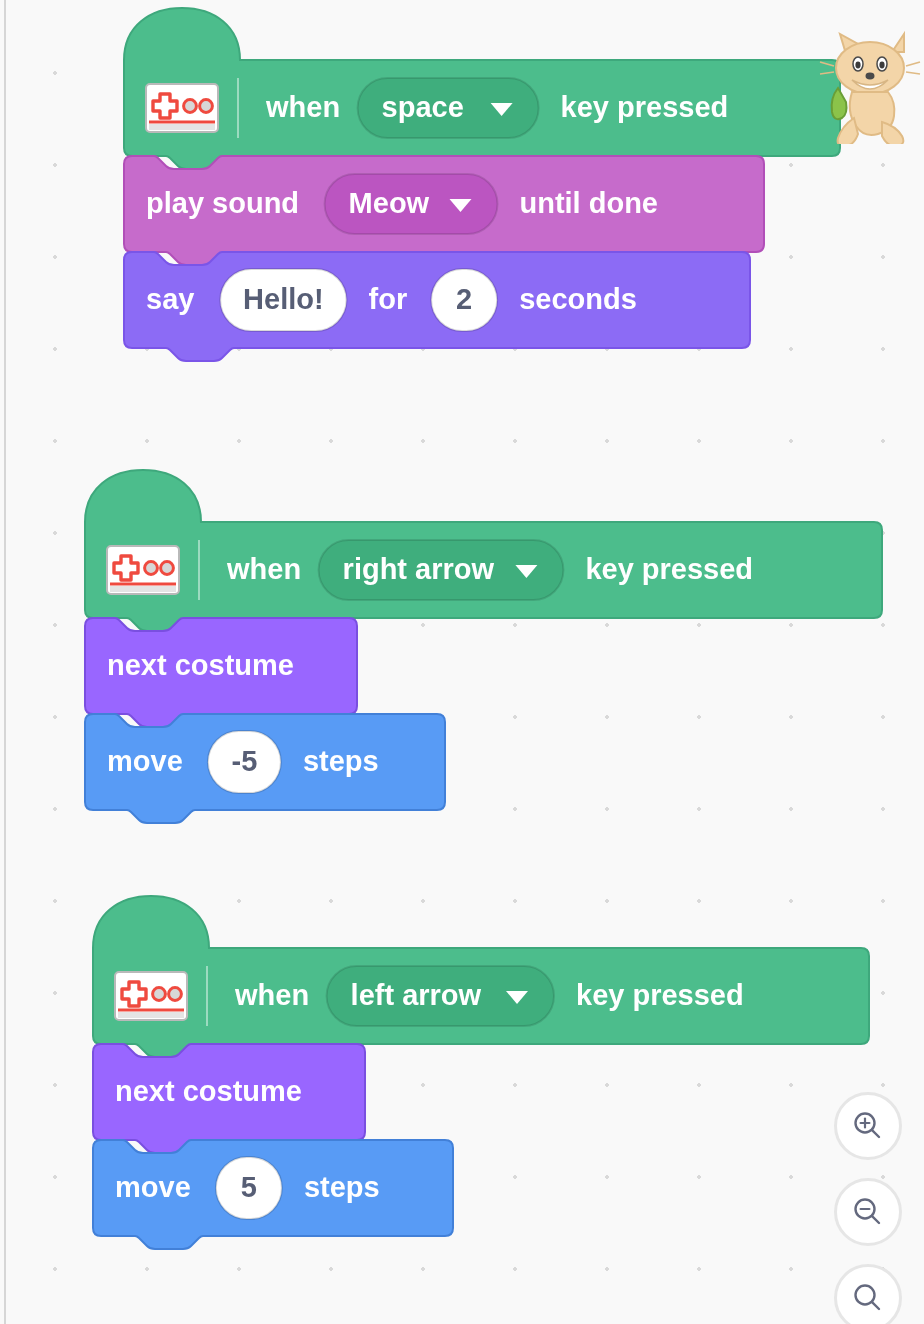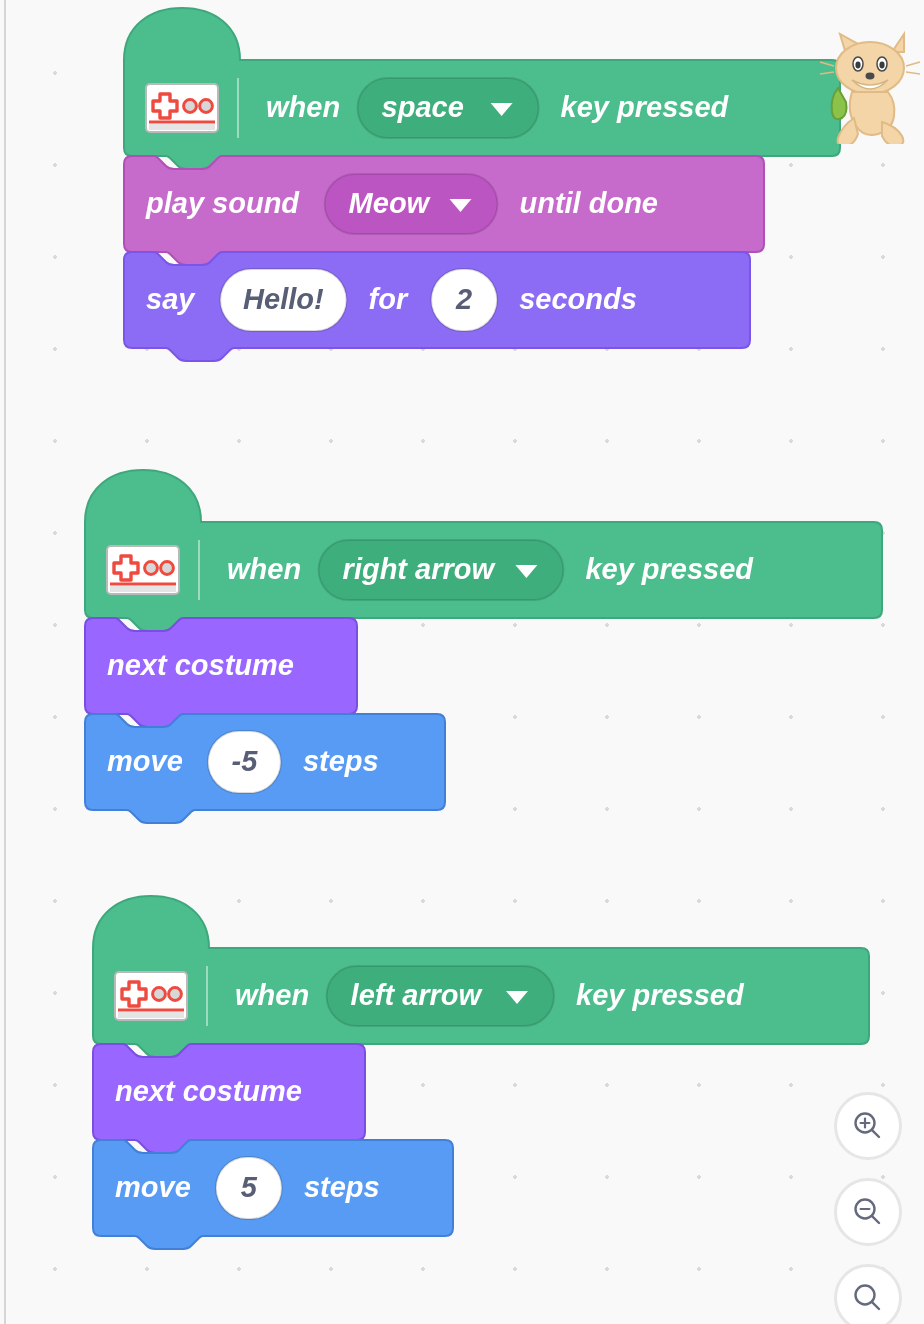--- a/index.html
+++ b/index.html
@@ -9,21 +9,20 @@
     font-family:"Liberation Sans", sans-serif;
     position:relative;
   }
   
   #workspace{
     position:absolute;inset:0;
     background-color:#f9f9f9;
     background-image:radial-gradient(circle, #d9d9d9 1.6px, transparent 1.7px);
     background-size:92px 92px;
     background-position:9px 27px;
-    font-style:italic;
   }
   #palette-divider{
     position:absolute;left:4px;top:0;width:2px;height:1324px;
     background:#d6d6d6;
   }
   .script{position:absolute;}
   .blocksvg{display:block;overflow:visible;}
   .blk-label{
     fill:#ffffff;
     font-family:"Liberation Sans", sans-serif;

